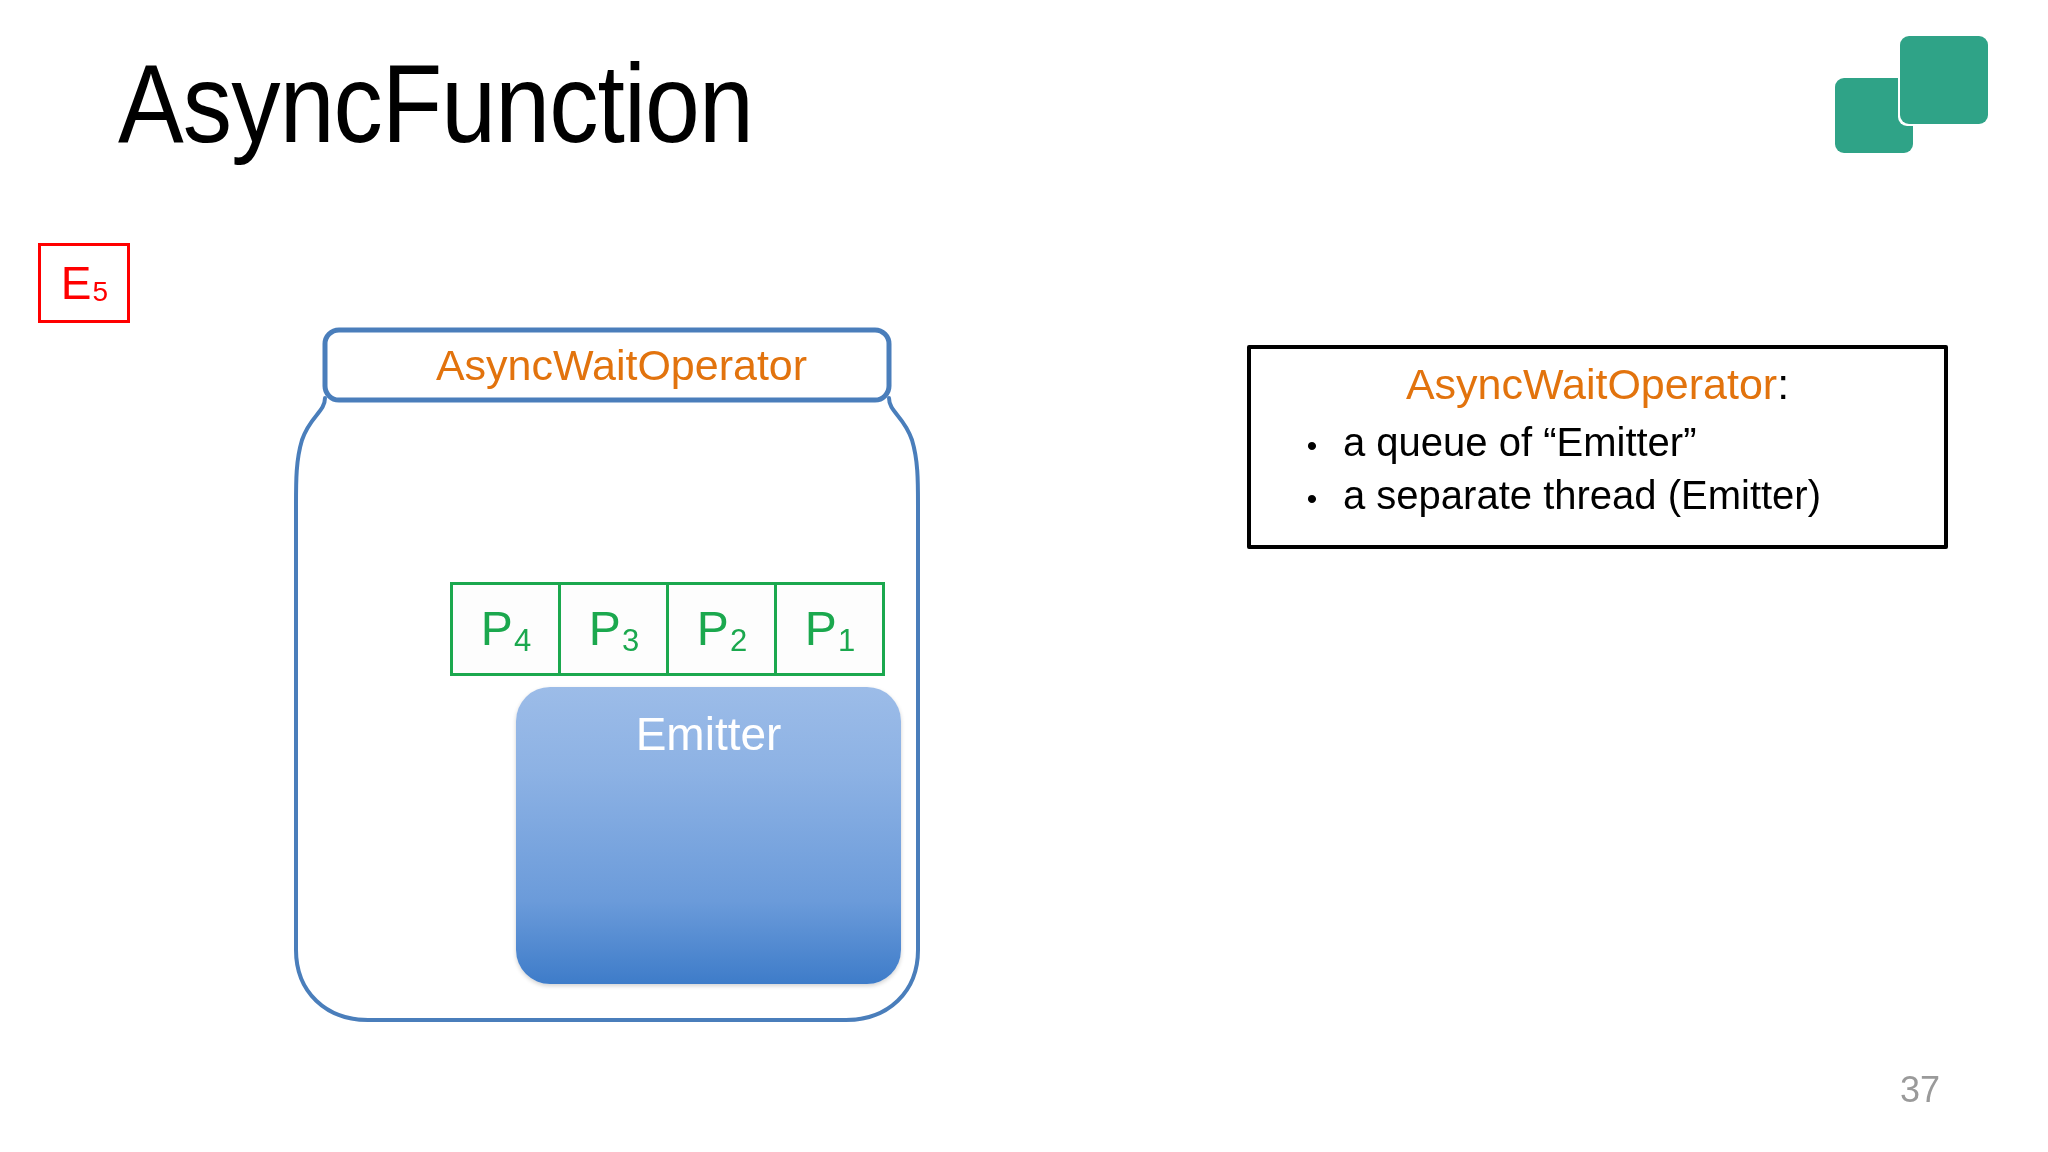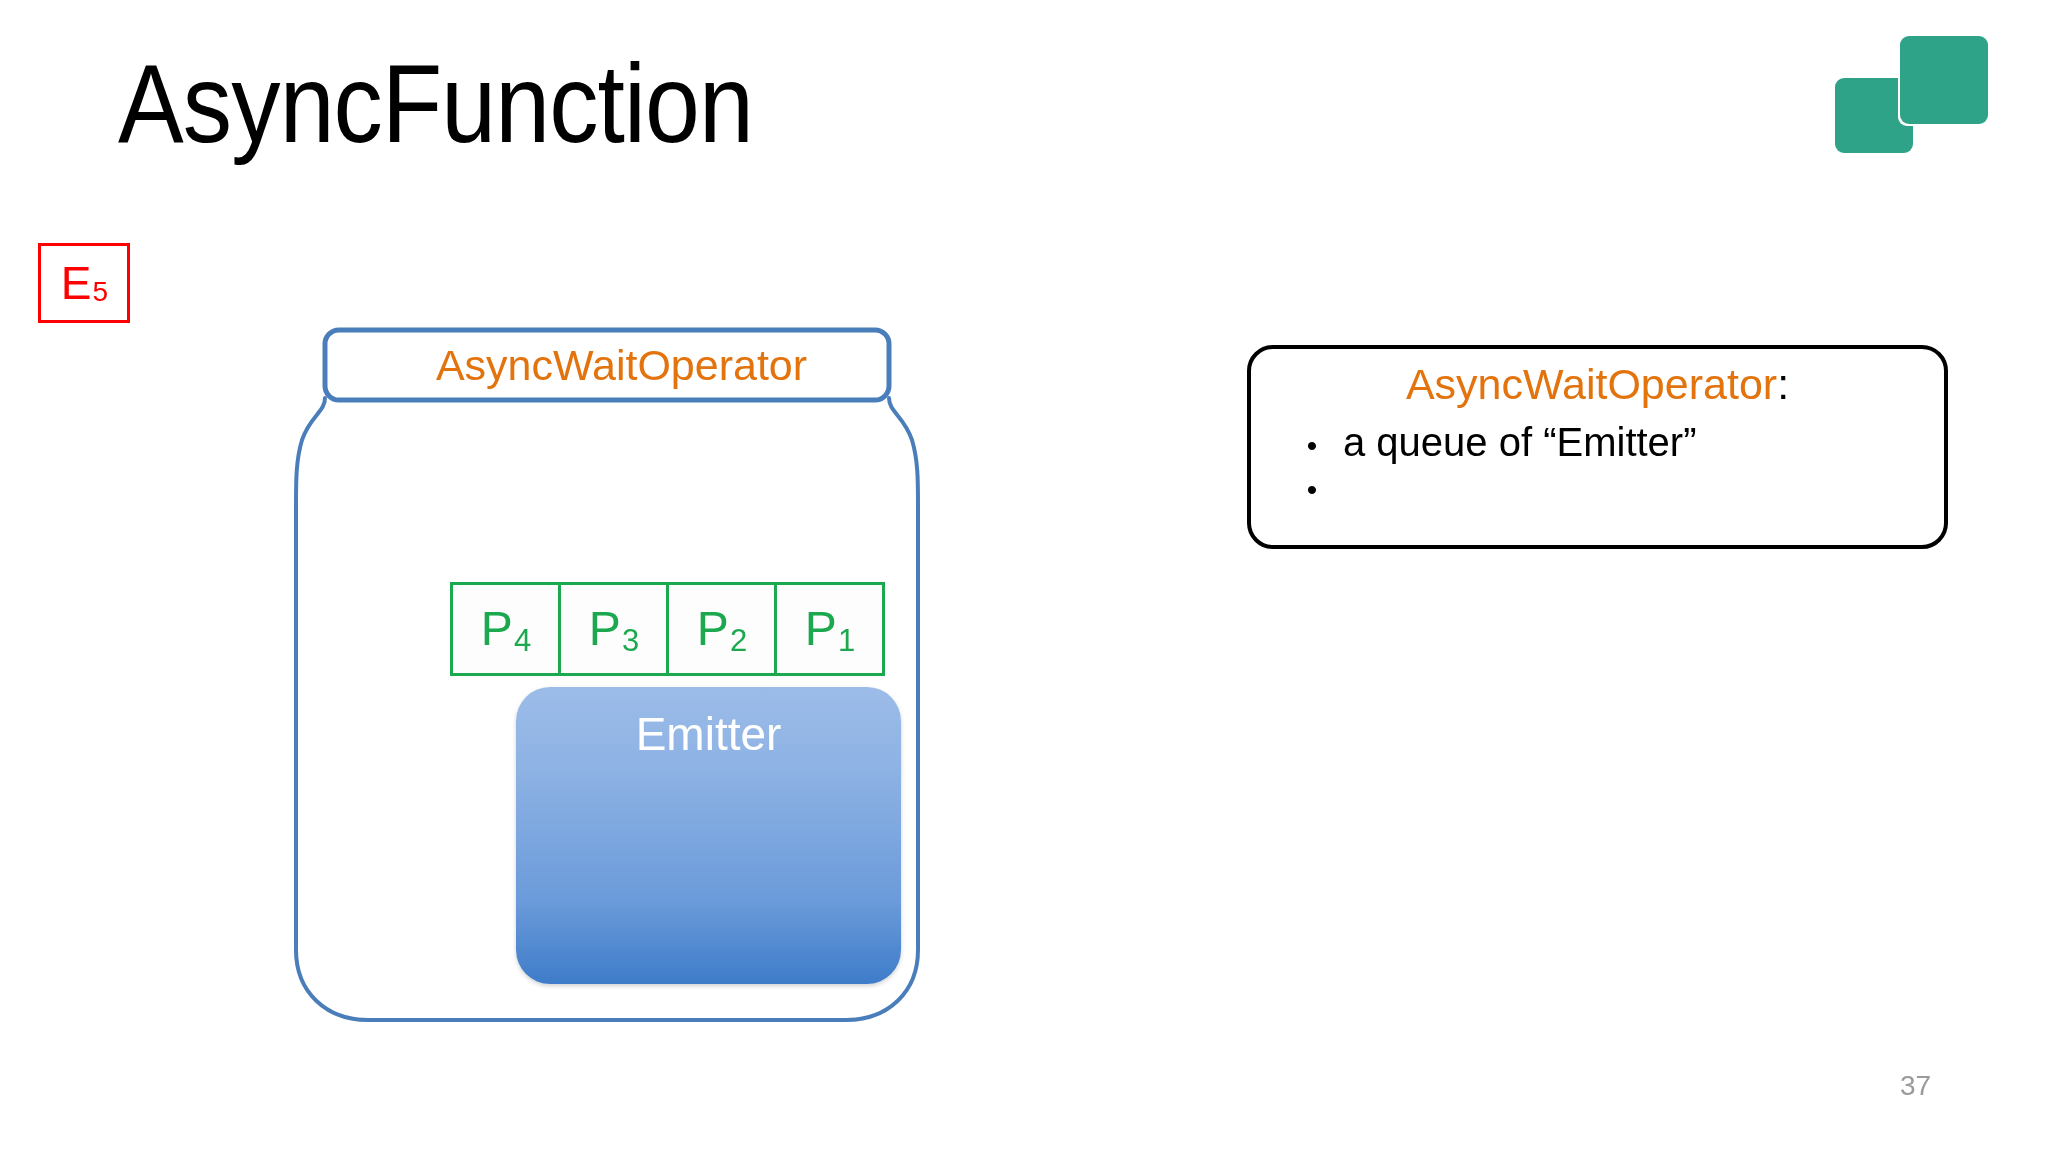--- a/index.html
+++ b/index.html
@@ -169,21 +169,21 @@
 
   
   #callout {
     position: absolute;
     left: 1247px;
     top: 345px;
     width: 701px;
     height: 204px;
     box-sizing: border-box;
     border: 4px solid #000000;
-    border-radius: 26px;
+    border-radius: 2px;
     background: #ffffff;
   }
   #callout-title {
     position: absolute;
     left: 0;
     right: 0;
     top: 14px;
     text-align: center;
     font-size: 43px;
     line-height: 1;
@@ -215,21 +215,21 @@
     text-align: center;
     font-size: 30px;
     color: #000000;
   }
 
   
   #page-number {
     position: absolute;
     left: 1900px;
     top: 1072px;
-    font-size: 28px;
+    font-size: 36px;
     line-height: 1;
     color: #9A9A9A;
   }
 </style>
 </head>
 <body>
 
 <div id="slide-title">AsyncFunction</div>
 
 <div id="logo">
@@ -288,17 +288,18 @@
   <div id="callout-title">
     <span class="accent">AsyncWaitOperator</span><span>:</span>
   </div>
   <ul id="callout-list">
     <li>
       <span class="bullet">•</span>
       <span>a queue of “Emitter”</span>
     </li>
     <li>
       <span class="bullet">•</span>
+      <span>a separate thread (Emitter)</span>
     </li>
   </ul>
 </div>
 
 <div id="page-number">37</div>
 
 </body></html>

